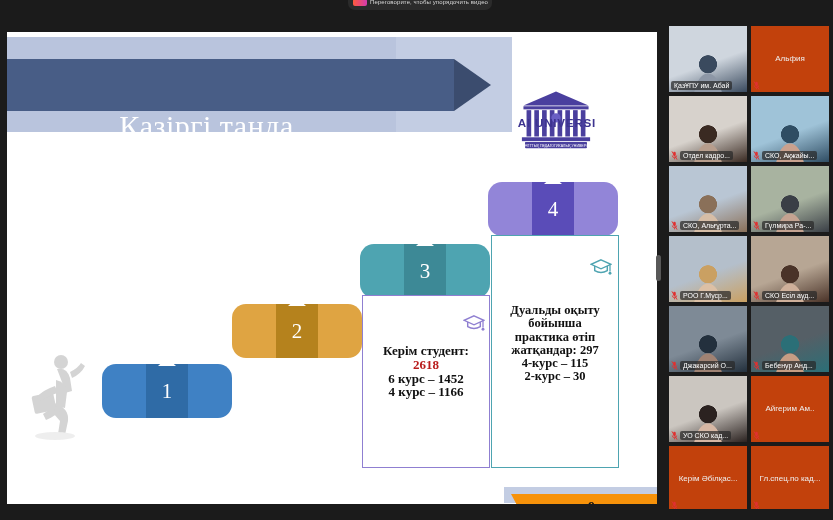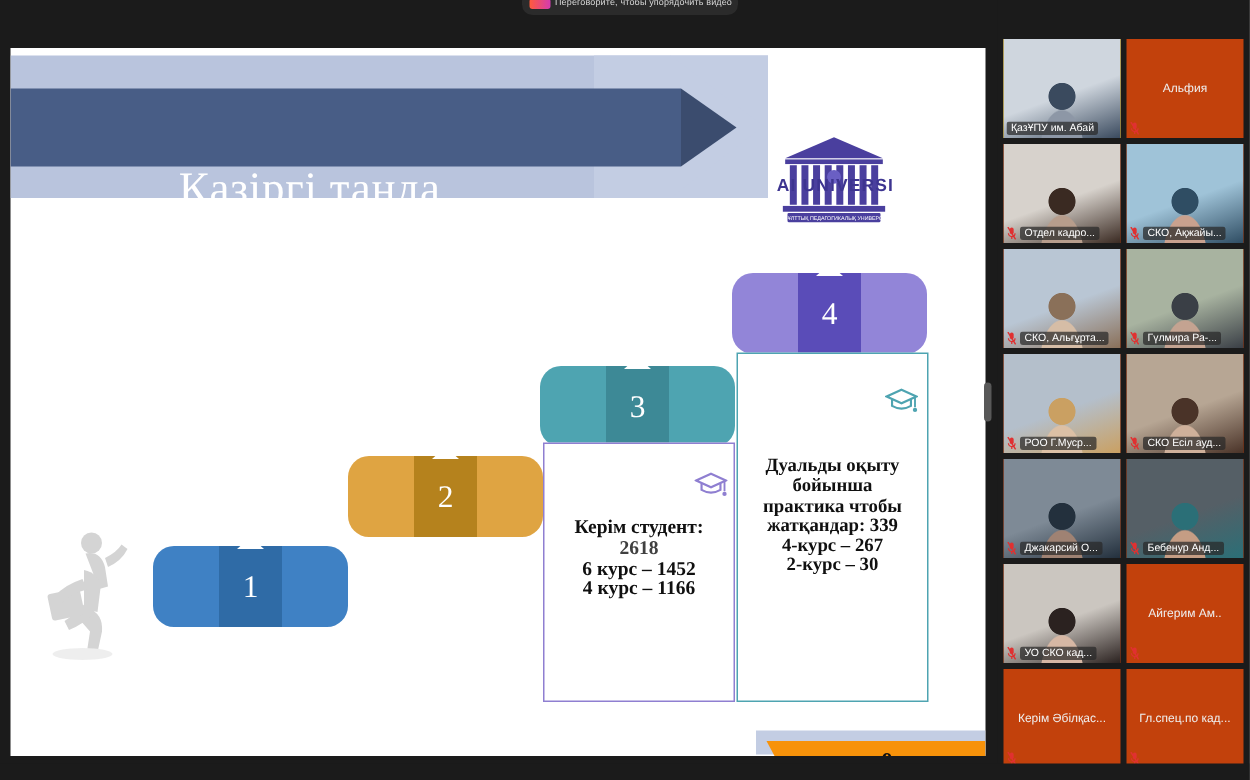--- a/index.html
+++ b/index.html
@@ -93,21 +93,21 @@
   
   .infobox {
     position: absolute; background: #ffffff;
     display: flex; flex-direction: column;
     align-items: center; justify-content: center;
     text-align: center; font-family: "Liberation Serif", serif;
     color: #101010; font-weight: bold; line-height: 1.06;
     padding: 2px 3px;
   }
   .infobox .ln { white-space: nowrap; }
-  .infobox .red { color: #404040; }
+  .infobox .red { color: #b91c1c; }
   .cap-icon { position: absolute; width: 22px; height: 18px; }
   .cap-icon svg { width: 100%; height: 100%; display: block; }
 
   
   .walker { position: absolute; left: 18px; top: 318px; width: 62px; height: 92px; opacity: .85; }
   .walker svg { width: 100%; height: 100%; display: block; }
 
   
   .ribbon-grey1 { position: absolute; left: 497px; top: 455px; width: 153px; height: 16px; background: #c3cde3; }
   .ribbon-orange { position: absolute; left: 519px; top: 462px; width: 131px; height: 28px; background: #f7920a; }
@@ -265,23 +265,23 @@
       <div class="cap-icon" style="right:6px; top:22px;">
         <svg viewBox="0 0 24 20">
           <path d="M12 2 L23 7 L12 12 L1 7 Z" fill="none" stroke="#4ea4b1" stroke-width="1.6"></path>
           <path d="M5 9 v5 q7 4 14 0 v-5" fill="none" stroke="#4ea4b1" stroke-width="1.6"></path>
           <line x1="22" y1="7" x2="22" y2="15" stroke="#4ea4b1" stroke-width="1.4"></line>
           <circle cx="22" cy="17" r="1.6" fill="#4ea4b1"></circle>
         </svg>
       </div>
       <div class="ln">Дуальды оқыту</div>
       <div class="ln">бойынша</div>
-      <div class="ln">практика чтобы</div>
-      <div class="ln">жатқандар: 339</div>
-      <div class="ln">4-курс – 267</div>
+      <div class="ln">практика өтіп</div>
+      <div class="ln">жатқандар: 297</div>
+      <div class="ln">4-курс – 115</div>
       <div class="ln">2-курс – 30</div>
     </div>
 
     <div class="ribbon-grey1"></div>
 
     <div class="ribbon-fold2"></div>
     <div class="ribbon-fold"></div>
     <div class="ribbon-orange"></div>
     <div class="ribbon-num">9</div>
   </div>

